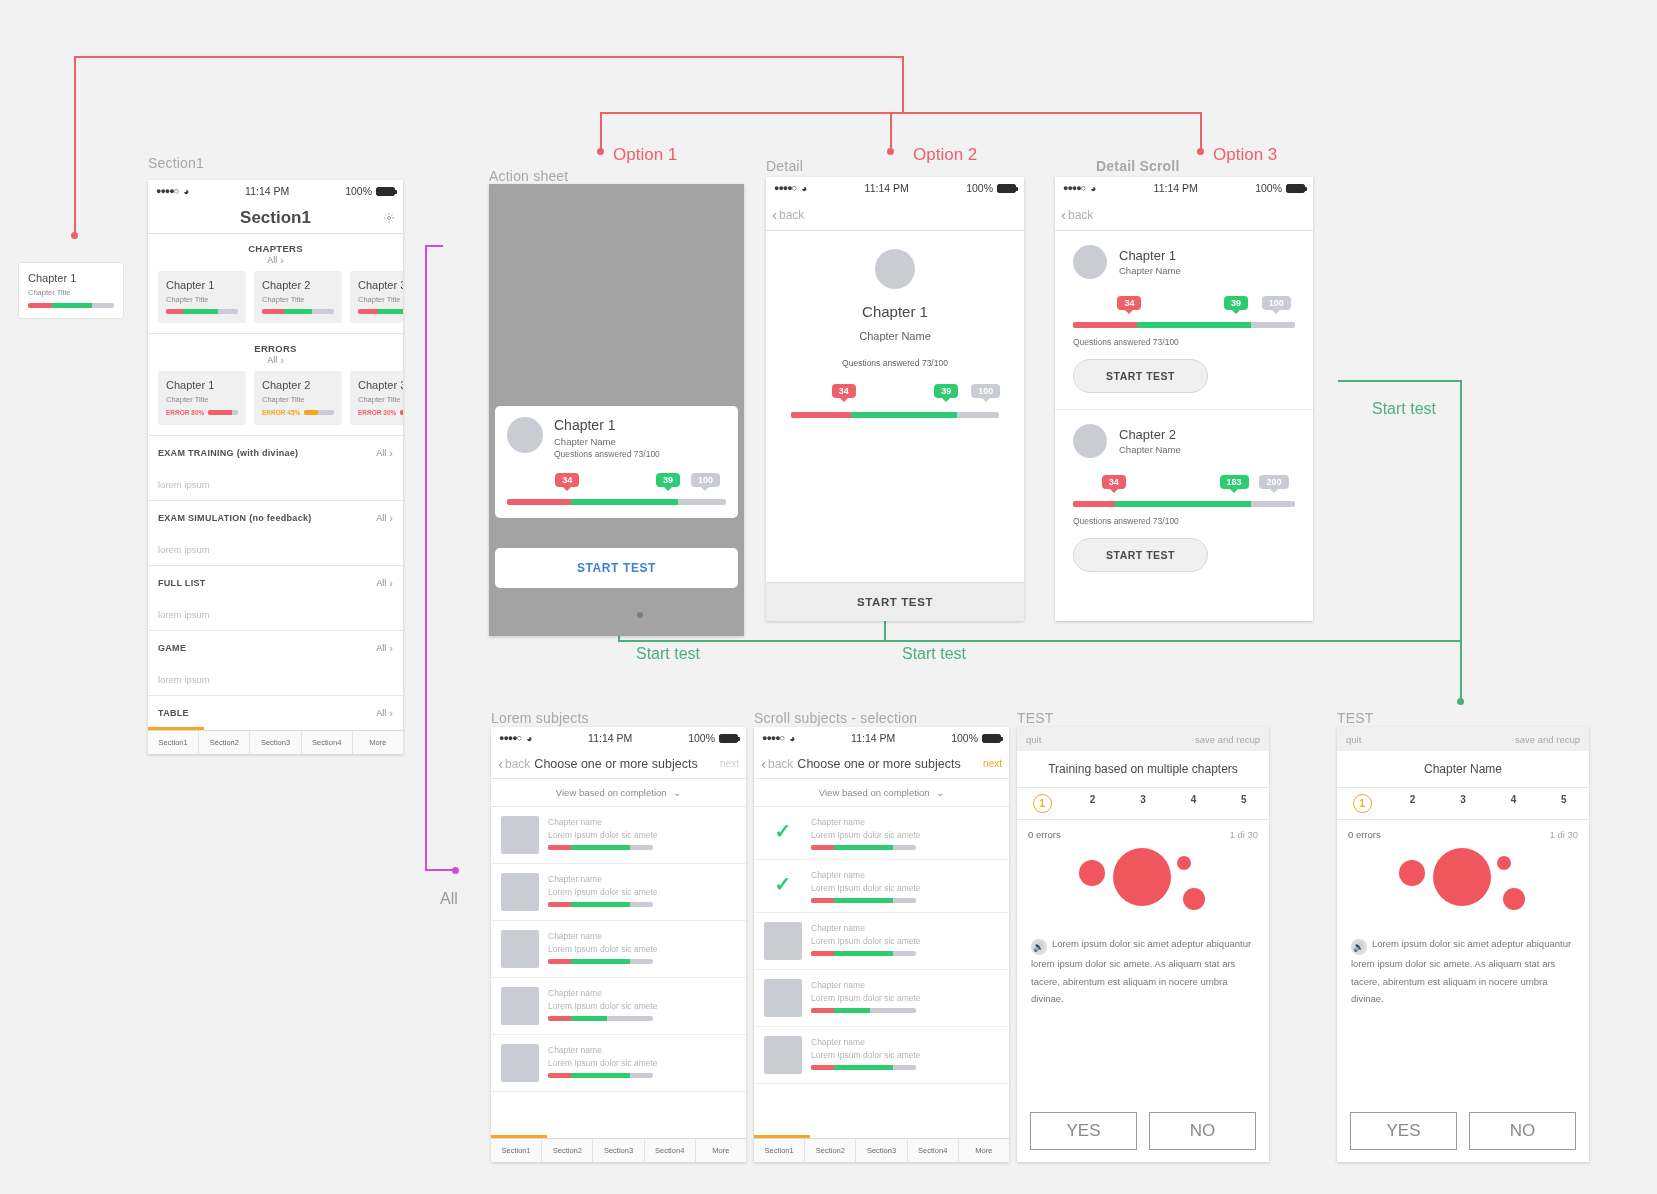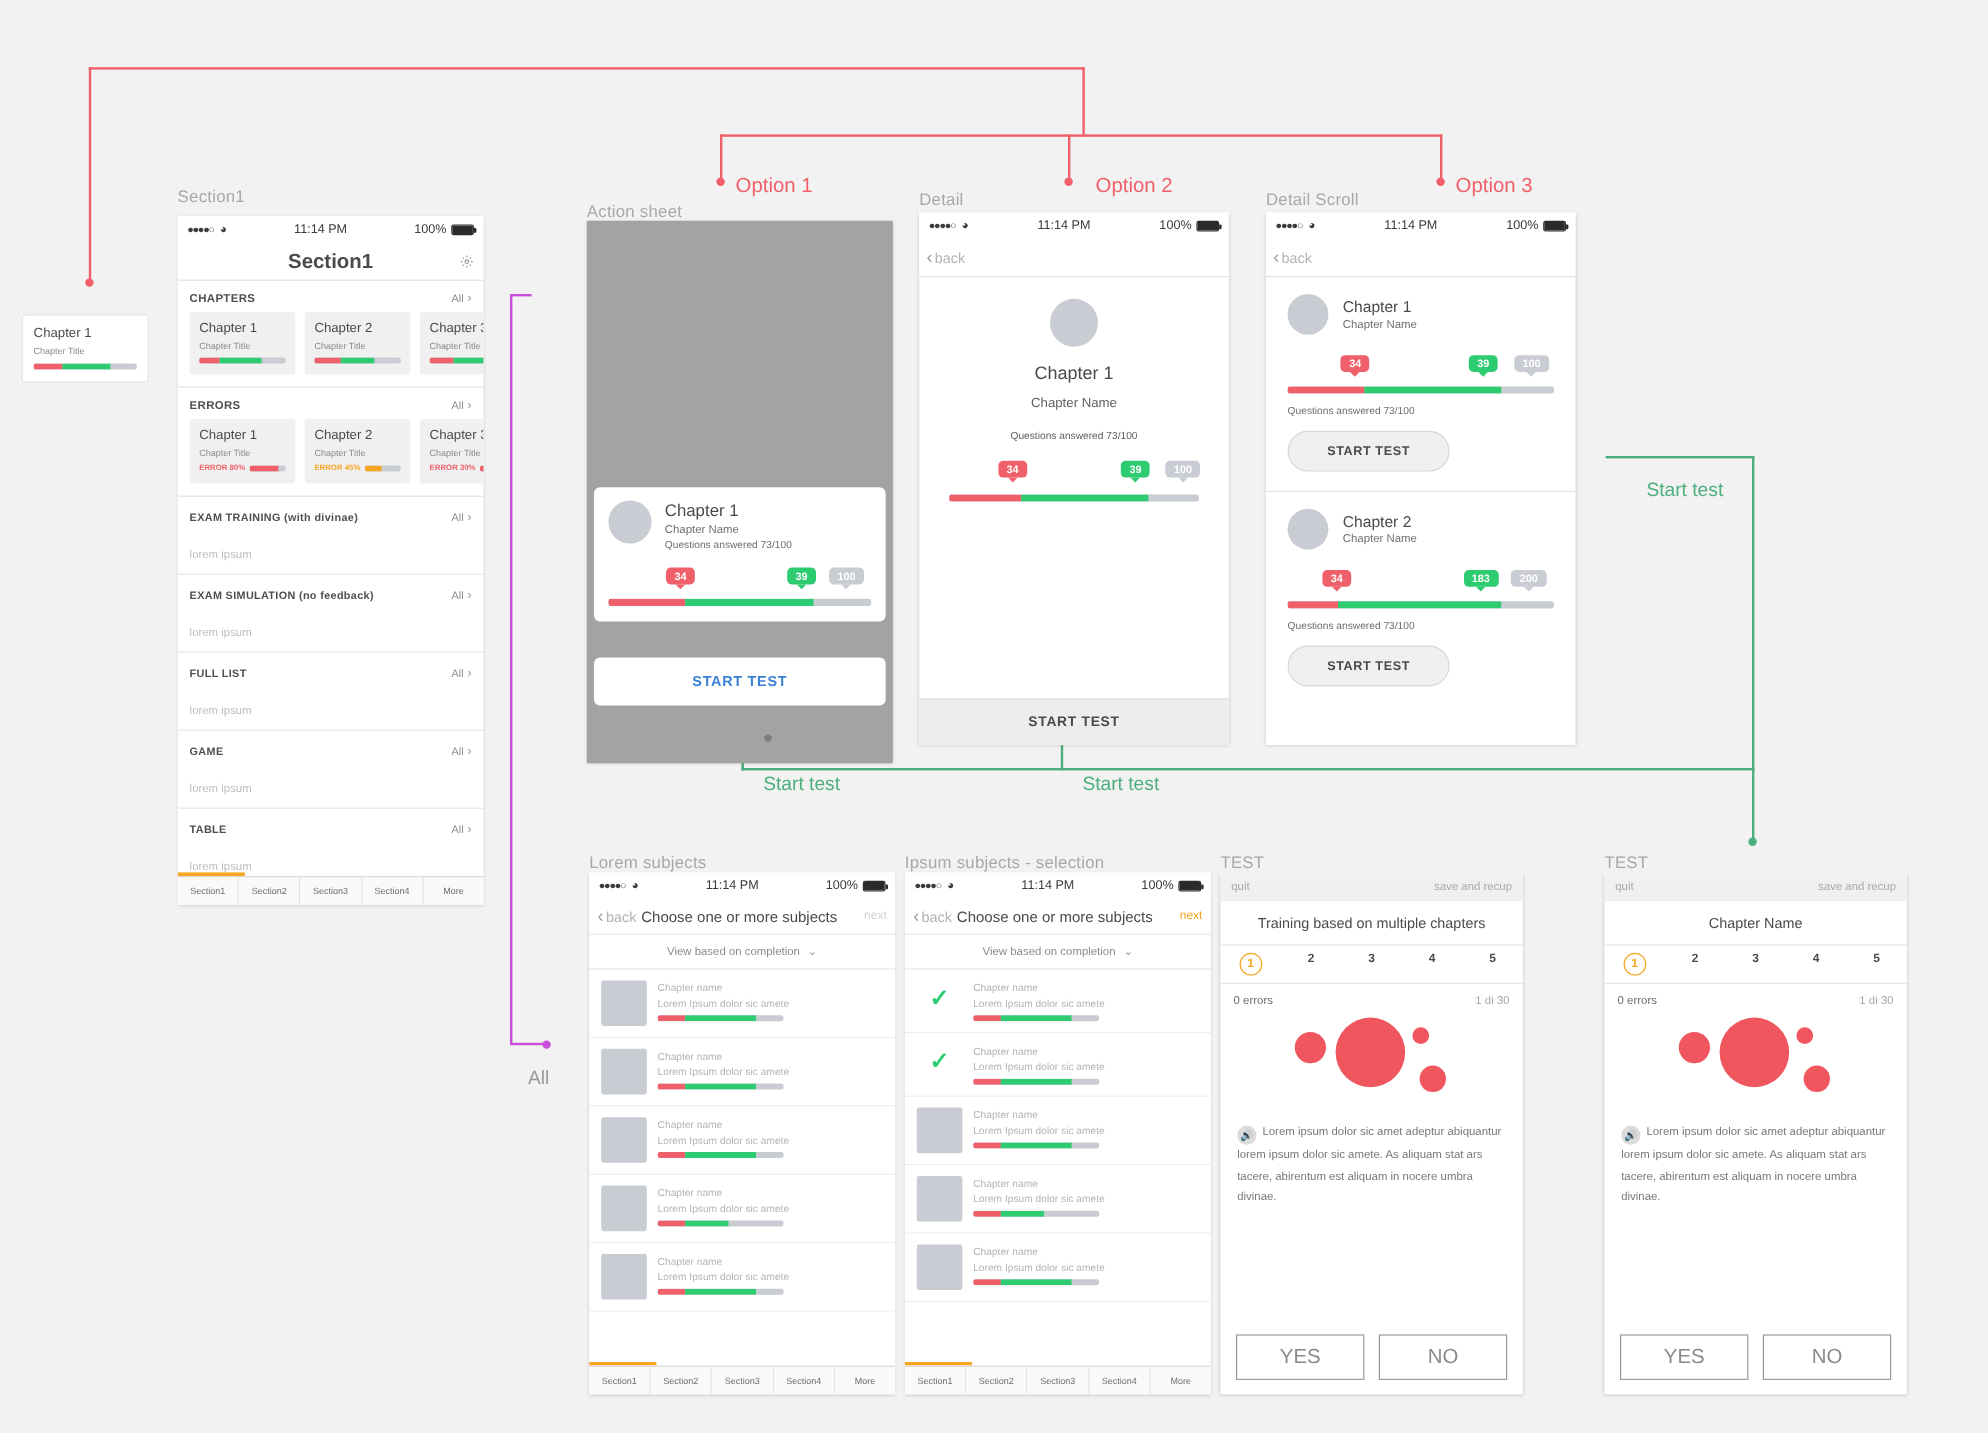--- a/index.html
+++ b/index.html
@@ -39,21 +39,21 @@
   .batt i { display:block; height:100%; background:#2b2b2b; }
 
   
   .navbar { height:32px; border-bottom:1px solid #e2e2e2; display:flex; align-items:center; position:relative; background:#fff; }
   .nav-title { flex:1; text-align:center; font-size:17px; color:#4a4a4a; font-weight:bold; }
   .gear { position:absolute; right:8px; top:50%; transform:translateY(-50%); width:12px; height:12px; color:#9a9a9a; }
   .backbtn { display:flex; align-items:center; font-size:12px; color:#b3b3b3; padding-left:6px; }
   .chev { font-size:15px; margin-right:2px; color:#9a9a9a; }
 
   
-  .sec-head { display:flex; align-items:center; padding:9px 10px 5px; }
+  .sec-head { display:flex; align-items:center; padding:9px 10px 5px;flex-direction:column; }
   .sec-head .t { flex:1; font-size:9.5px; font-weight:bold; color:#4f4f4f; letter-spacing:.3px; }
   .allbox { font-size:9px; color:#8b8b8b; display:flex; align-items:center; gap:3px; }
   .allbox .ar { font-size:11px; color:#9b9b9b; }
 
   
   .cards { display:flex; gap:8px; padding:0 10px 10px; overflow:hidden; }
   .card { background:#f0f0f0; border-radius:3px; padding:8px 8px 9px; min-width:88px; flex:0 0 88px; }
   .card .h { font-size:11px; color:#4a4a4a; margin-bottom:4px; }
   .card .s { font-size:7.5px; color:#8a8a8a; margin-bottom:5px; }
   .card .e { font-size:6.5px; font-weight:bold; }
@@ -390,21 +390,21 @@
     <span class="pill green" style="position:absolute; left:68%;">39</span>
     <span class="pill grey" style="position:absolute; left:85%;">100</span>
   </div>
   <div class="bar" style="height:6px; margin:0 25px;">
     <i style="width:29%;background:#f0606a"></i>
       <i style="width:51%;background:#2ecc71"></i>
   </div>
   <div class="footer-btn abs" style="left:0; right:0; bottom:0;">START TEST</div>
 </div>
 
-<div class="cap" style="left:1055px; top:158px;">Detail Scroll</div>
+<div class="cap" style="left:1096px; top:158px;font-weight:bold;">Detail Scroll</div>
 <div class="phone" style="left:1055px; top:177px; width:258px; height:444px;">
   <div class="status">
     <span class="dots">●●●●○</span>
     <span class="wifi">◕</span>
     <span class="time">11:14 PM</span>
     <span class="pct">100%</span>
     <span class="batt">
         <i style="width:100%"></i>
       </span>
   </div>
@@ -543,21 +543,21 @@
     </div>
   <div class="tabbar abs" style="left:0; right:0; bottom:0;">
     <div class="tb">Section1</div>
     <div class="tb">Section2</div>
     <div class="tb">Section3</div>
     <div class="tb">Section4</div>
     <div class="tb">More</div>
   </div>
 </div>
 
-<div class="cap" style="left:754px; top:710px;">Ipsum subjects - selection</div>
+<div class="cap" style="left:754px; top:710px;">Scroll subjects - selection</div>
 <div class="phone" style="left:754px; top:727px; width:255px; height:435px;">
   <div class="status">
     <span class="dots">●●●●○</span>
     <span class="wifi">◕</span>
     <span class="time">11:14 PM</span>
     <span class="pct">100%</span>
     <span class="batt">
         <i style="width:100%"></i>
       </span>
   </div>

